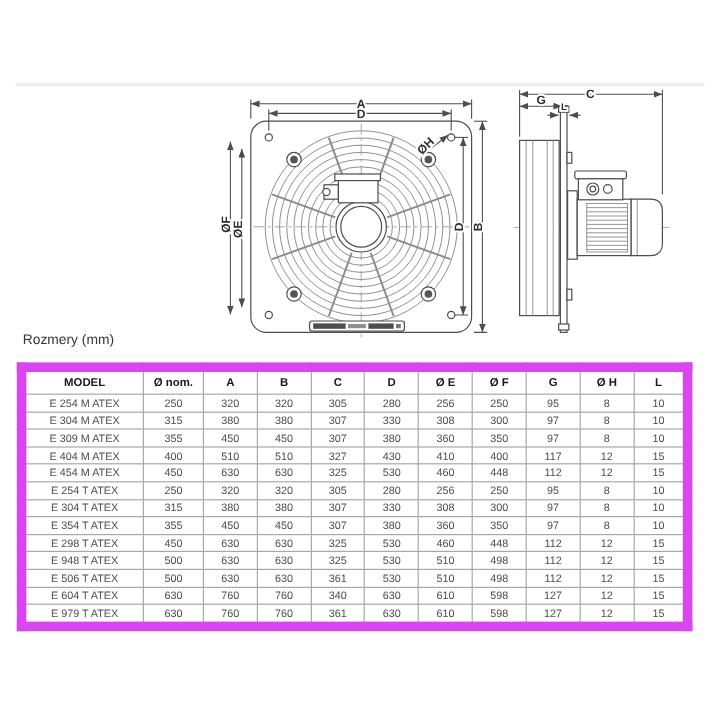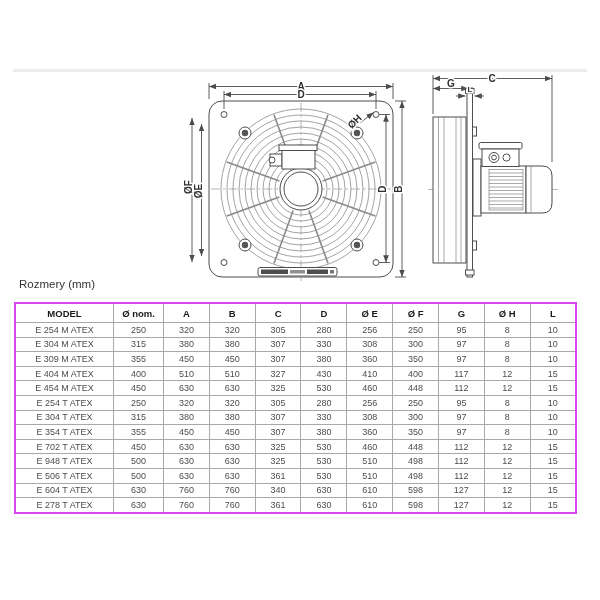--- a/index.html
+++ b/index.html
@@ -2,21 +2,21 @@
 <html><head>
 <meta charset="utf-8">
 <style>
   html,body{margin:0;padding:0;background:#fff;}
   .page{position:relative;width:600px;height:600px;background:#fff;overflow:hidden;
         font-family:"Liberation Sans",sans-serif;}
   .separator{position:absolute;left:13px;top:69px;width:574px;height:3px;background:#ededed;}
   .drawing{position:absolute;left:0;top:0;}
   .heading{position:absolute;left:19px;top:278px;font-size:11.5px;color:#333;}
   table.dims{position:absolute;left:14px;top:302px;width:563px;border-collapse:collapse;
-             table-layout:fixed;border:2px solid #d946ef;}
+             table-layout:fixed;border:8px solid #d946ef;}
   table.dims th, table.dims td{border:1px solid #a8a8a8;text-align:center;
              white-space:nowrap;overflow:hidden;padding:0 1px;}
   table.dims th{font-size:9.5px;font-weight:bold;color:#1a1a1a;height:18px;}
   table.dims td{font-size:9px;font-weight:normal;color:#4d4d4d;height:13.6px;}
   table.dims th:first-child{width:95px;}
   table.dims th:nth-child(2){width:47px;}
   
   .ln{fill:none;stroke:#4d4d4d;stroke-width:1;}
   .lnw{fill:#ffffff;stroke:#4d4d4d;stroke-width:1;}
   .thin{fill:none;stroke:#6e6e6e;stroke-width:0.6;}
@@ -339,21 +339,21 @@
           <td>450</td>
           <td>307</td>
           <td>380</td>
           <td>360</td>
           <td>350</td>
           <td>97</td>
           <td>8</td>
           <td>10</td>
         </tr>
         <tr>
-          <td>E 702 T ATEX</td>
+          <td>E 298 T ATEX</td>
           <td>450</td>
           <td>630</td>
           <td>630</td>
           <td>325</td>
           <td>530</td>
           <td>460</td>
           <td>448</td>
           <td>112</td>
           <td>12</td>
           <td>15</td>
@@ -391,21 +391,21 @@
           <td>760</td>
           <td>340</td>
           <td>630</td>
           <td>610</td>
           <td>598</td>
           <td>127</td>
           <td>12</td>
           <td>15</td>
         </tr>
         <tr>
-          <td>E 278 T ATEX</td>
+          <td>E 979 T ATEX</td>
           <td>630</td>
           <td>760</td>
           <td>760</td>
           <td>361</td>
           <td>630</td>
           <td>610</td>
           <td>598</td>
           <td>127</td>
           <td>12</td>
           <td>15</td>

